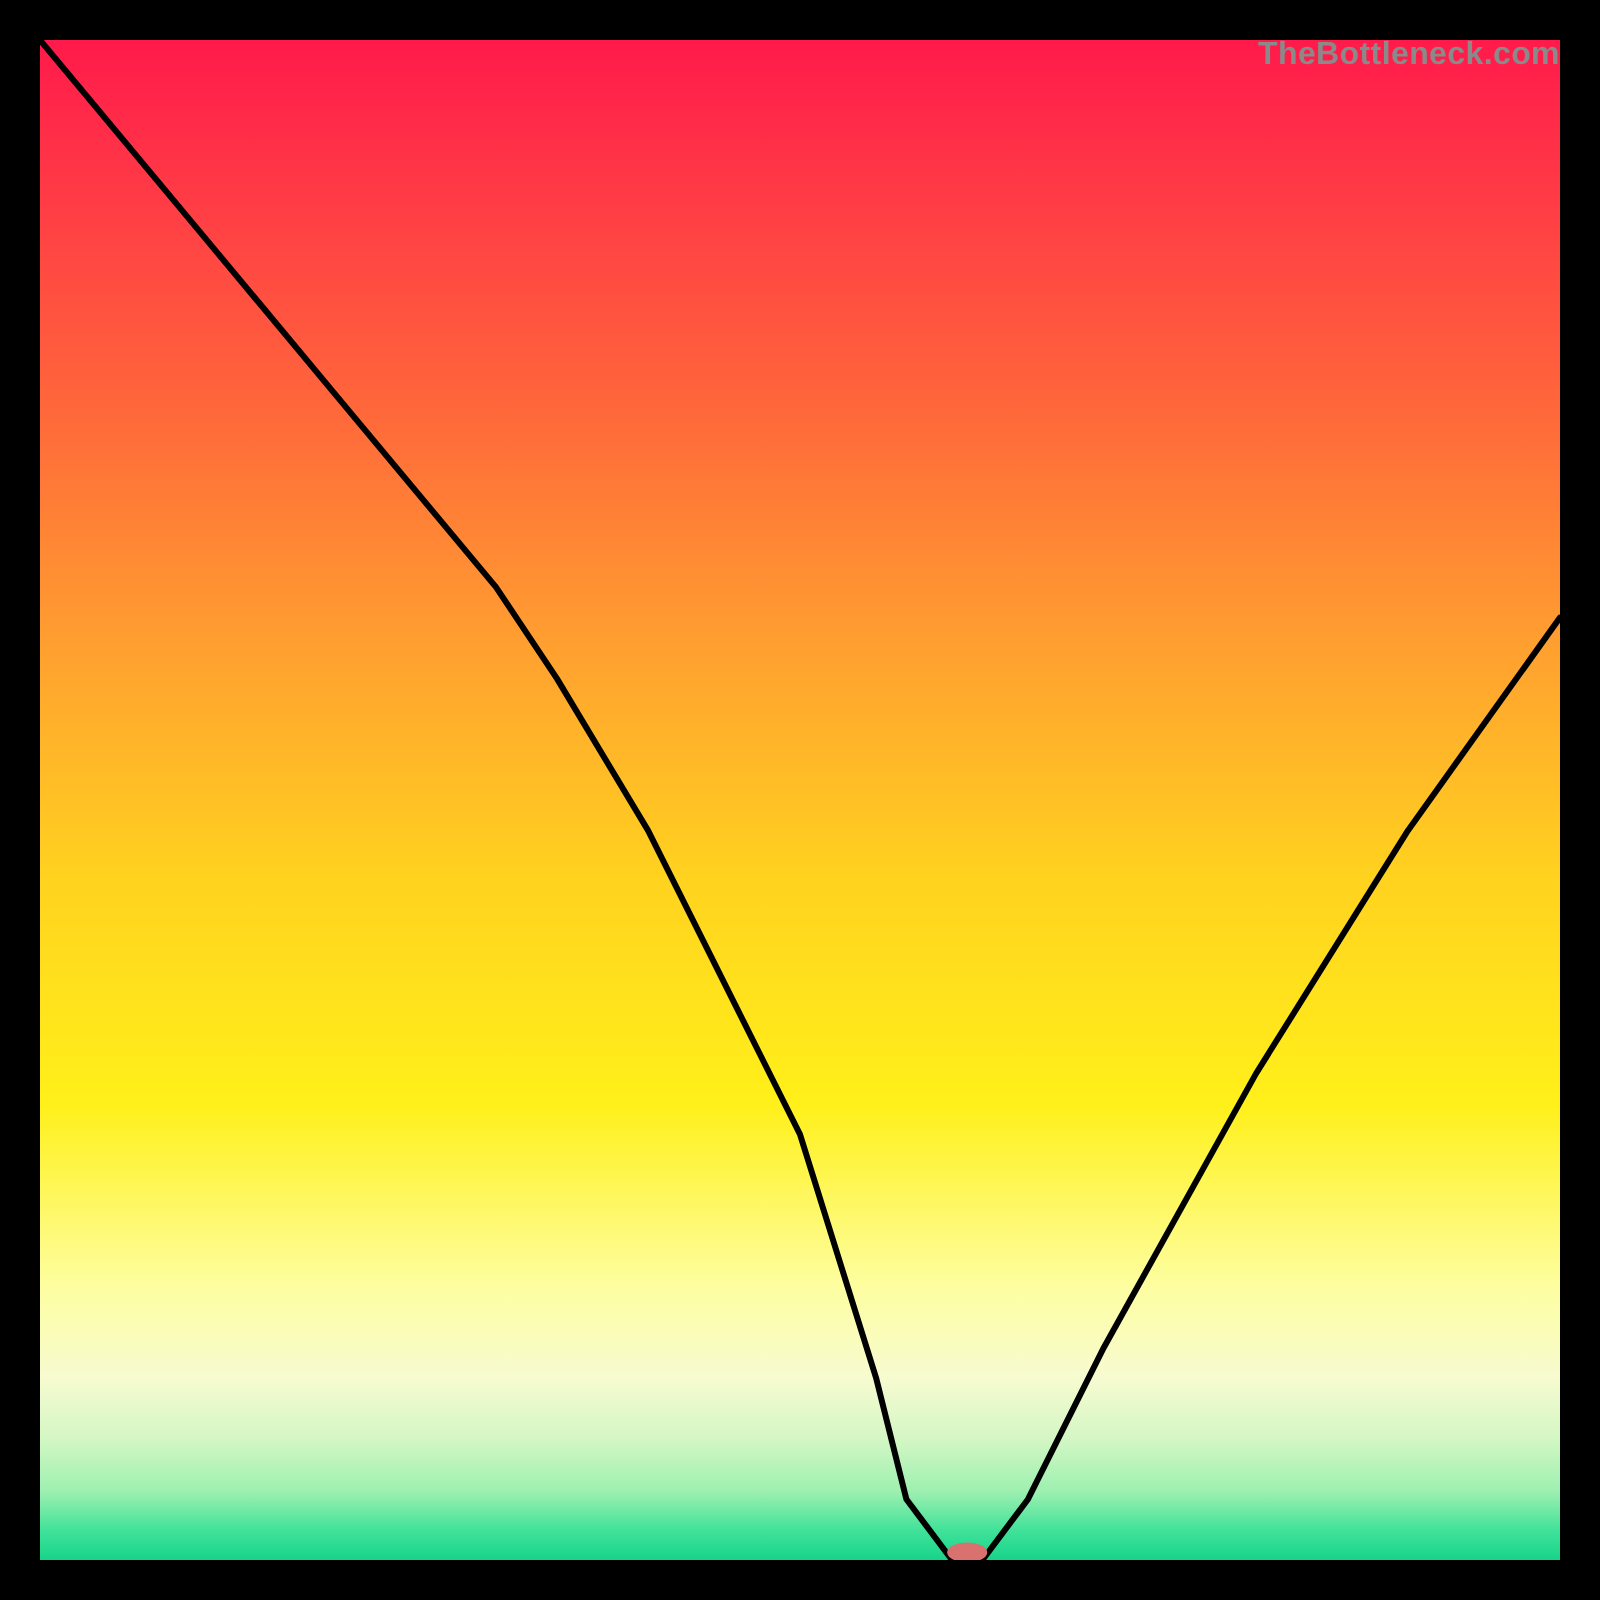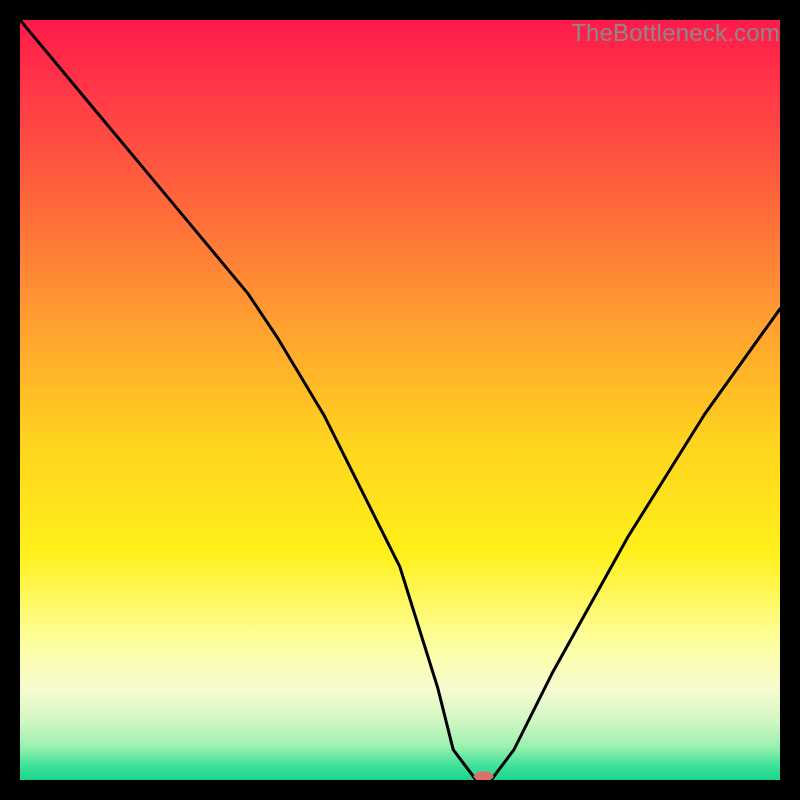--- a/index.html
+++ b/index.html
@@ -23,22 +23,22 @@
     left: 0;
     top: 0;
     width: 760px;
     height: 760px;
   }
   .watermark {
     position: absolute;
     top: -1px;
     right: 0px;
     font-family: Arial, Helvetica, sans-serif;
-    font-size: 24px;
-    font-weight: 400;
+    font-size: 16px;
+    font-weight: 700;
     color: #8a8a8a;
     letter-spacing: 0.2px;
   }
   svg {
     display: block;
   }
 </style>
 </head>
 <body>
 

